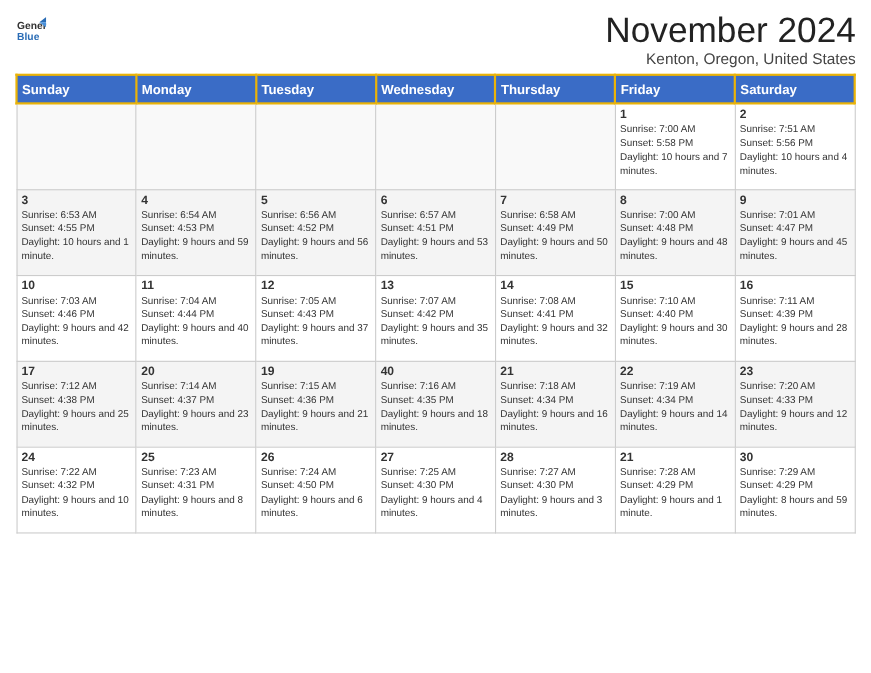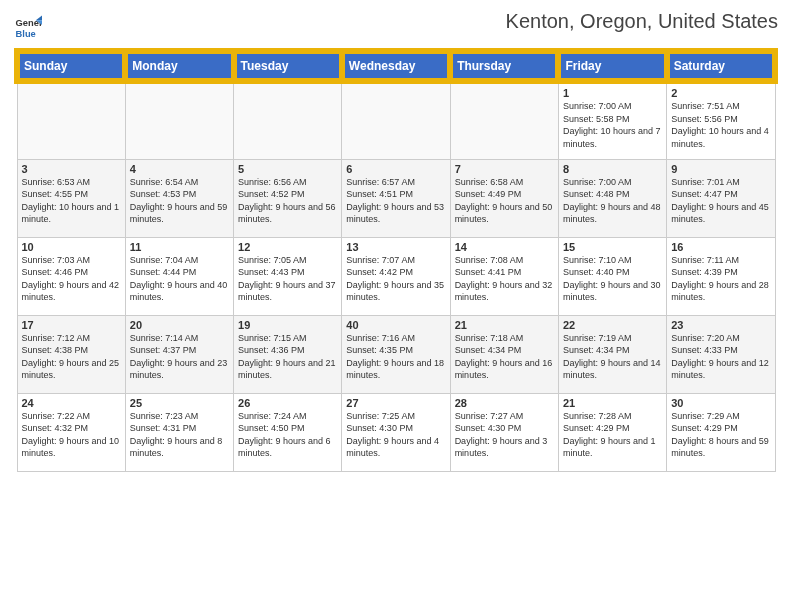--- a/index.html
+++ b/index.html
@@ -33,36 +33,36 @@
     .title-block {
       text-align: right;
     }
     .month-title {
       font-size: 32px;
       font-weight: normal;
       color: #222;
       line-height: 1.1;
     }
     .location {
-      font-size: 20px;
+      font-size: 14px;
       color: #444;
     }
     table {
       width: 100%;
       border-collapse: collapse;
       table-layout: fixed;
     }
     thead tr th {
       background: #3a6cc6;
       color: #fff;
       font-size: 12px;
       font-weight: bold;
       padding: 5px 4px;
       text-align: left;
-      border: 6px solid #eab308;
+      border: 2px solid #eab308;
     }
     tbody tr td {
       vertical-align: top;
       border: 1px solid #ccc;
       padding: 3px 4px;
       font-size: 9.5px;
       color: #333;
       height: 78px;
       background: #fff;
     }
@@ -91,20 +91,21 @@
   <div class="header-row">
     <div class="logo">
       <svg class="logo-icon" viewBox="0 0 36 36">
         <text x="2" y="16" font-size="12" font-weight="bold" fill="#333" font-family="Arial">General</text>
         <text x="2" y="29" font-size="12" font-weight="bold" fill="#2a6cb5" font-family="Arial">Blue</text>
         <polygon points="28,8 36,8 36,2" fill="#2a6cb5"></polygon>
         <polygon points="28,8 36,8 36,14" fill="#4a90d9"></polygon>
       </svg>
     </div>
     <div class="title-block">
+      <div class="month-title">November 2024</div>
       <div class="location">Kenton, Oregon, United States</div>
     </div>
   </div>
 
   <table>
     <thead>
       <tr>
         <th>Sunday</th>
         <th>Monday</th>
         <th>Tuesday</th>

